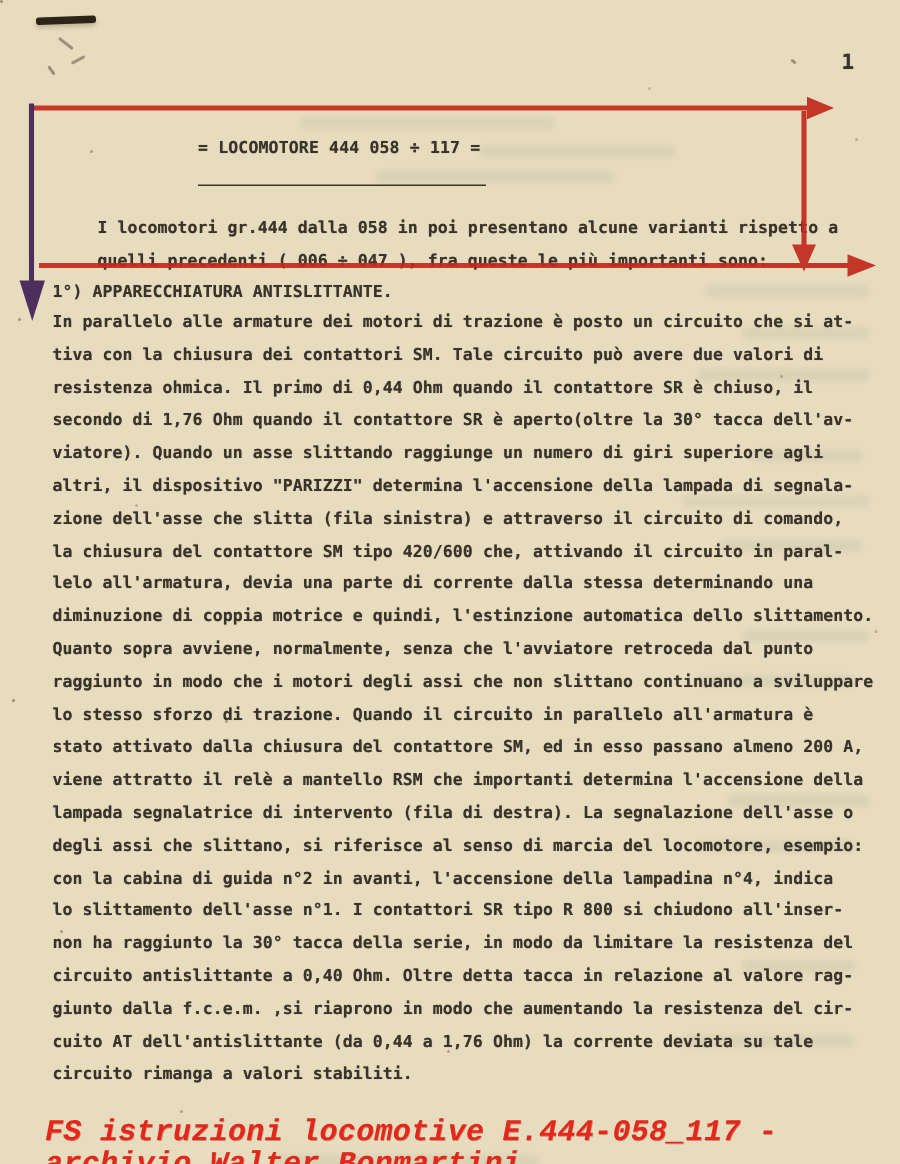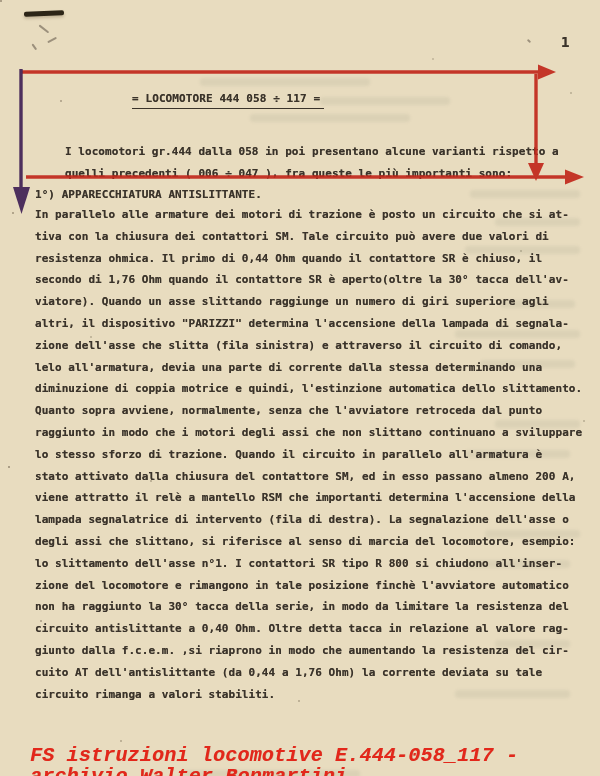--- a/index.html
+++ b/index.html
@@ -26,21 +26,21 @@
       radial-gradient(50px 30px  at 30px 755px, rgba(170,135,65,.30), rgba(170,135,65,0) 70%),
       radial-gradient(120px 26px at 360px 772px,rgba(170,135,65,.20), rgba(170,135,65,0) 70%),
       radial-gradient(200px 160px at 300px 430px,rgba(255,248,225,.35), rgba(255,248,225,0) 75%),
       radial-gradient(300px 240px at 480px 620px,rgba(205,180,125,.14), rgba(205,180,125,0) 80%);
   }
   
   .type{position:absolute;color:var(--ink,#3a332a);font-weight:bold;
         text-shadow:0 0 .5px rgba(58,51,42,.65);}
   .tline{height:21.8px;line-height:21.8px;white-space:pre;font-size:11px;letter-spacing:.05px;}
   #title{left:132px;top:92px;font-size:11px;letter-spacing:.1px;
-         border-bottom:1.6px solid var(--ink,#3a332a);padding:0 4px 3px 0;}
+         border-bottom:1.6px solid var(--ink,#3a332a);padding:0 4px 18px 0;}
   #pagenum{left:561px;top:34px;font-size:14px;}
   #intro{left:49px;top:141px;margin-left:16px;}
   #heading{left:35px;top:188px;font-size:11px;letter-spacing:.05px;white-space:pre;}
   #bodytext{left:35px;top:204px;}
   
   #caption{position:absolute;left:30px;top:745px;
            font-family:"Liberation Sans","DejaVu Sans",sans-serif;
            font-style:italic;font-weight:bold;color:var(--capred,#e3271a);
            text-shadow:.4px .4px 0 rgba(160,20,10,.4);}
   #caption .tline{font-size:20px;height:21px;line-height:21px;letter-spacing:.2px;
@@ -110,31 +110,32 @@
   <div id="heading" class="type">1°) APPARECCHIATURA ANTISLITTANTE.</div>
 
   <div id="bodytext" class="type">
       <div class="tline">In parallelo alle armature dei motori di trazione è posto un circuito che si at-</div>
       <div class="tline">tiva con la chiusura dei contattori SM. Tale circuito può avere due valori di</div>
       <div class="tline">resistenza ohmica. Il primo di 0,44 Ohm quando il contattore SR è chiuso, il</div>
       <div class="tline">secondo di 1,76 Ohm quando il contattore SR è aperto(oltre la 30° tacca dell'av-</div>
       <div class="tline">viatore). Quando un asse slittando raggiunge un numero di giri superiore agli</div>
       <div class="tline">altri, il dispositivo "PARIZZI" determina l'accensione della lampada di segnala-</div>
       <div class="tline">zione dell'asse che slitta (fila sinistra) e attraverso il circuito di comando,</div>
+      <div class="tline">la chiusura del contattore SM tipo 420/600 che, attivando il circuito in paral-</div>
       <div class="tline">lelo all'armatura, devia una parte di corrente dalla stessa determinando una</div>
       <div class="tline">diminuzione di coppia motrice e quindi, l'estinzione automatica dello slittamento.</div>
       <div class="tline">Quanto sopra avviene, normalmente, senza che l'avviatore retroceda dal punto</div>
       <div class="tline">raggiunto in modo che i motori degli assi che non slittano continuano a sviluppare</div>
       <div class="tline">lo stesso sforzo di trazione. Quando il circuito in parallelo all'armatura è</div>
       <div class="tline">stato attivato dalla chiusura del contattore SM, ed in esso passano almeno 200 A,</div>
       <div class="tline">viene attratto il relè a mantello RSM che importanti determina l'accensione della</div>
       <div class="tline">lampada segnalatrice di intervento (fila di destra). La segnalazione dell'asse o</div>
       <div class="tline">degli assi che slittano, si riferisce al senso di marcia del locomotore, esempio:</div>
+      <div class="tline">con la cabina di guida n°2 in avanti, l'accensione della lampadina n°4, indica</div>
       <div class="tline">lo slittamento dell'asse n°1. I contattori SR tipo R 800 si chiudono all'inser-</div>
-      <div class="tline">zione del locomotore e rimangono in tale posizione finchè l'avviatore automatico</div>
       <div class="tline">non ha raggiunto la 30° tacca della serie, in modo da limitare la resistenza del</div>
       <div class="tline">circuito antislittante a 0,40 Ohm. Oltre detta tacca in relazione al valore rag-</div>
       <div class="tline">giunto dalla f.c.e.m. ,si riaprono in modo che aumentando la resistenza del cir-</div>
       <div class="tline">cuito AT dell'antislittante (da 0,44 a 1,76 Ohm) la corrente deviata su tale</div>
       <div class="tline">circuito rimanga a valori stabiliti.</div>
     </div>
 
   <div id="caption">
       <div class="tline">FS istruzioni locomotive E.444-058_117 -</div>
       <div class="tline">archivio Walter Bonmartini</div>

